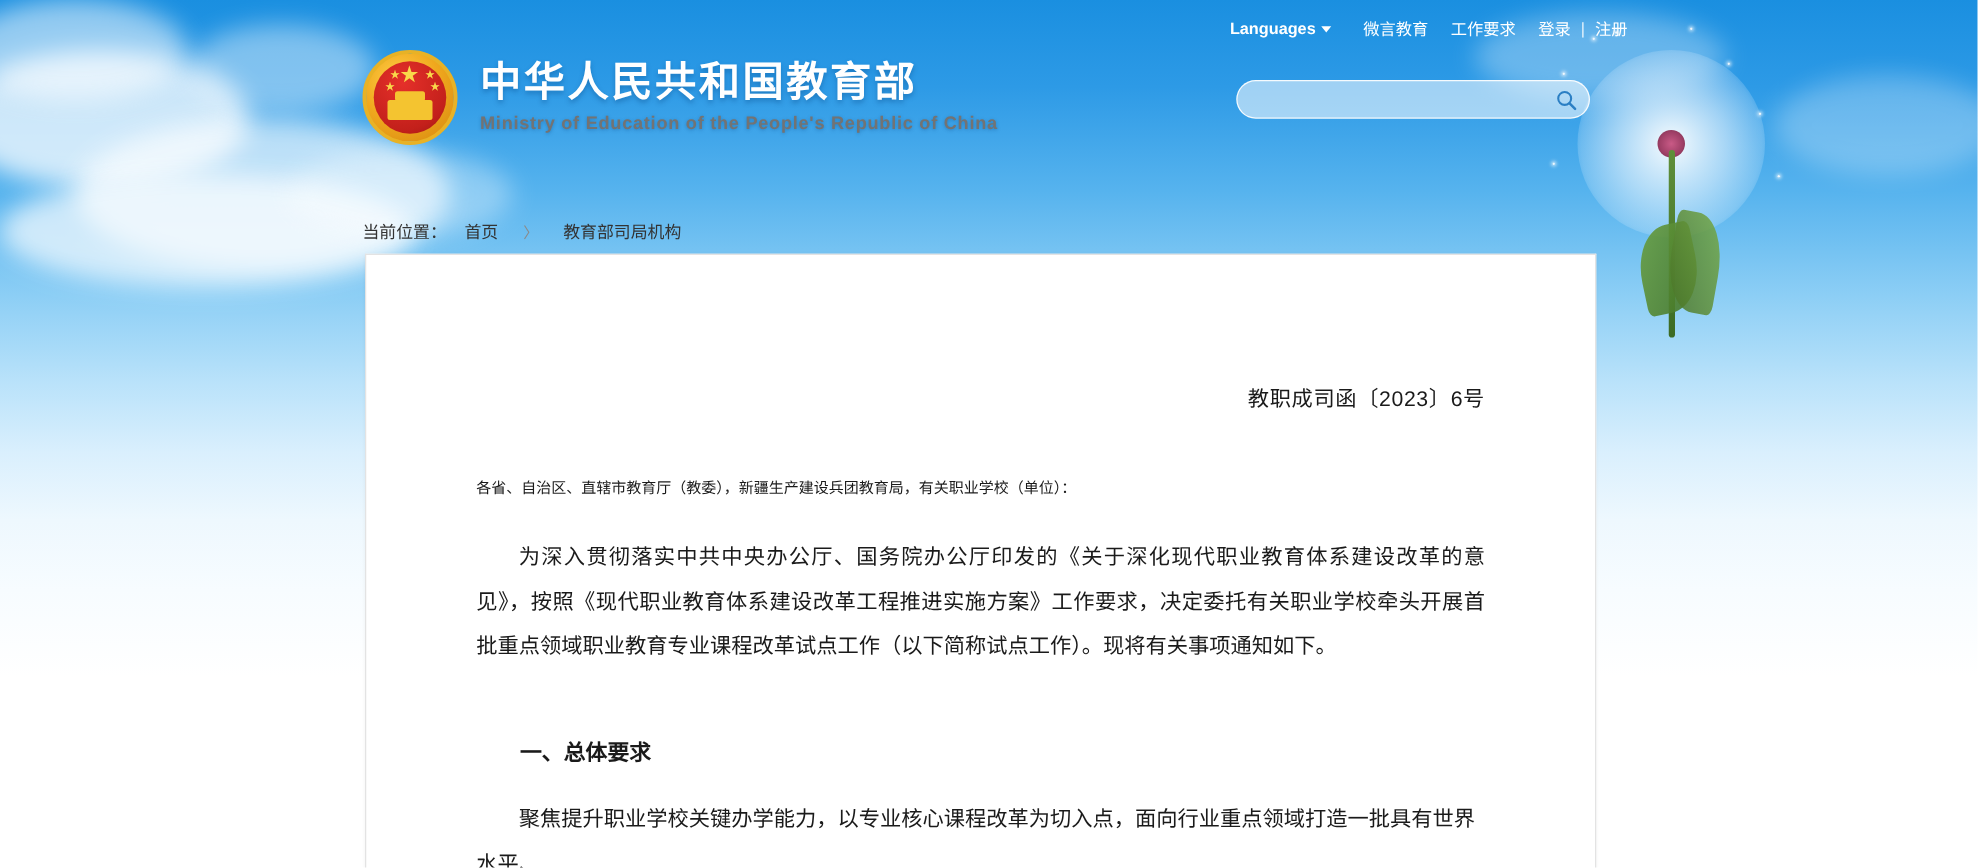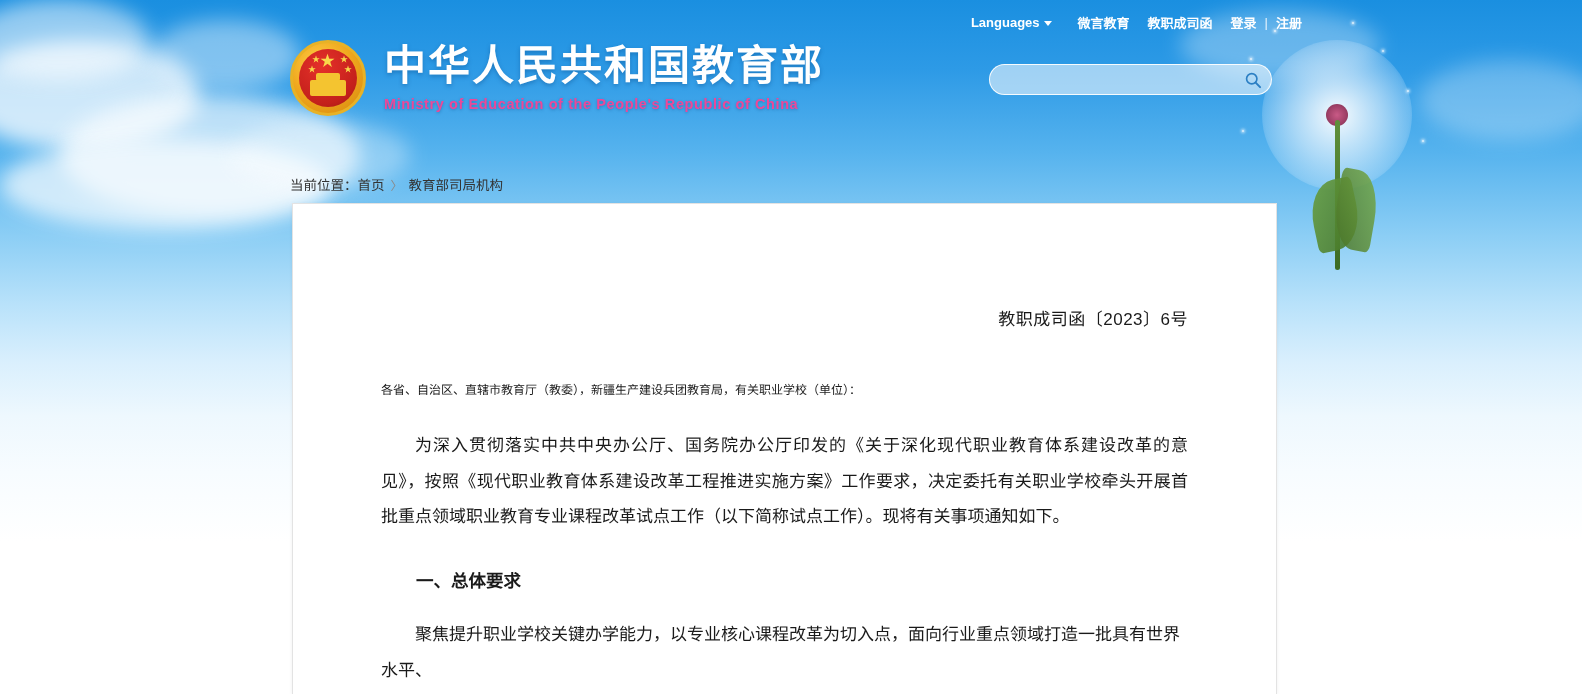--- a/index.html
+++ b/index.html
@@ -110,21 +110,20 @@
     padding-right: 280px;
     font-size: 13px;
     color: #ffffff;
     z-index: 20;
     text-align: right;
   }
   .topbar a, .topbar span.link {
     color: #ffffff;
     text-decoration: none;
     white-space: nowrap;
-    font-weight: bold;
   }
   .topbar .lang {
     font-weight: bold;
     display: inline-flex;
     align-items: center;
     gap: 4px;
     margin-right: 26px;
   }
   .chev {
     display: inline-block;
@@ -186,32 +185,32 @@
   }
   .emblem .smstar {
     position: absolute;
     color: #f9d84a;
     font-size: 8px;
     line-height: 8px;
   }
   .titleblock { line-height: 1; }
   .cn-title {
     font-family: "DejaVu Sans", sans-serif;
-    font-size: 42px;
+    font-size: 33px;
     font-weight: bold;
     color: #ffffff;
     letter-spacing: 2px;
     text-shadow: 0 2px 4px rgba(0,60,120,0.35);
     white-space: nowrap;
   }
   .en-title {
     margin-top: 10px;
     font-size: 14.5px;
     font-weight: bold;
-    color: #ec4899;
+    color: #737373;
     letter-spacing: .6px;
     text-shadow: 0 1px 3px rgba(0,60,120,0.35);
     white-space: nowrap;
   }
 
   
   .searchwrap {
     position: absolute;
     top: 64px; left: 989px;
     width: 283px; height: 31px;
@@ -243,21 +242,21 @@
   }
 
   
   .breadcrumb {
     position: absolute;
     top: 174px; left: 290px;
     font-size: 13.5px;
     color: #333333;
     display: flex;
     align-items: center;
-    gap: 0;
+    gap: 14px;
     z-index: 12;
   }
   .breadcrumb a { color: #333333; text-decoration: none; }
   .breadcrumb .arrow {
     color: #8a8a8a;
     font-size: 12px;
     margin: 0 6px;
   }
 
   
@@ -297,21 +296,21 @@
   }
   .doc-para {
     margin-top: 26px;
     font-size: 17px;
     color: #1a1a1a;
     line-height: 2.1;
     text-indent: 2em;
     text-align: justify;
   }
   .doc-heading {
-    margin-top: 29px;
+    margin-top: 50px;
     font-family: Liberation Sans, sans-serif;
     font-size: 17.5px;
     font-weight: bold;
     color: #1a1a1a;
     text-indent: 2em;
     line-height: 2;
   }
   .doc-para-last {
     margin-top: 18px;
     font-size: 17px;
@@ -347,21 +346,21 @@
   <div class="seed" style="left:60px; top:5px;"></div>
   <div class="seed" style="left:120px; top:2px;"></div>
 </div>
 
 <div class="topbar">
   <span class="lang">
     <span>Languages</span>
     <span class="chev"></span>
   </span>
   <a href="#" class="item">微言教育</a>
-  <a href="#" class="item">教职成司函</a>
+  <a href="#" class="item">工作要求</a>
   <a href="#">登录</a>
   <span class="sep">|</span>
   <a href="#">注册</a>
 </div>
 
 <div class="header">
   <div class="emblem">
     <div class="ring"></div>
     <div class="inner"></div>
     <div class="bigstar">★</div>

